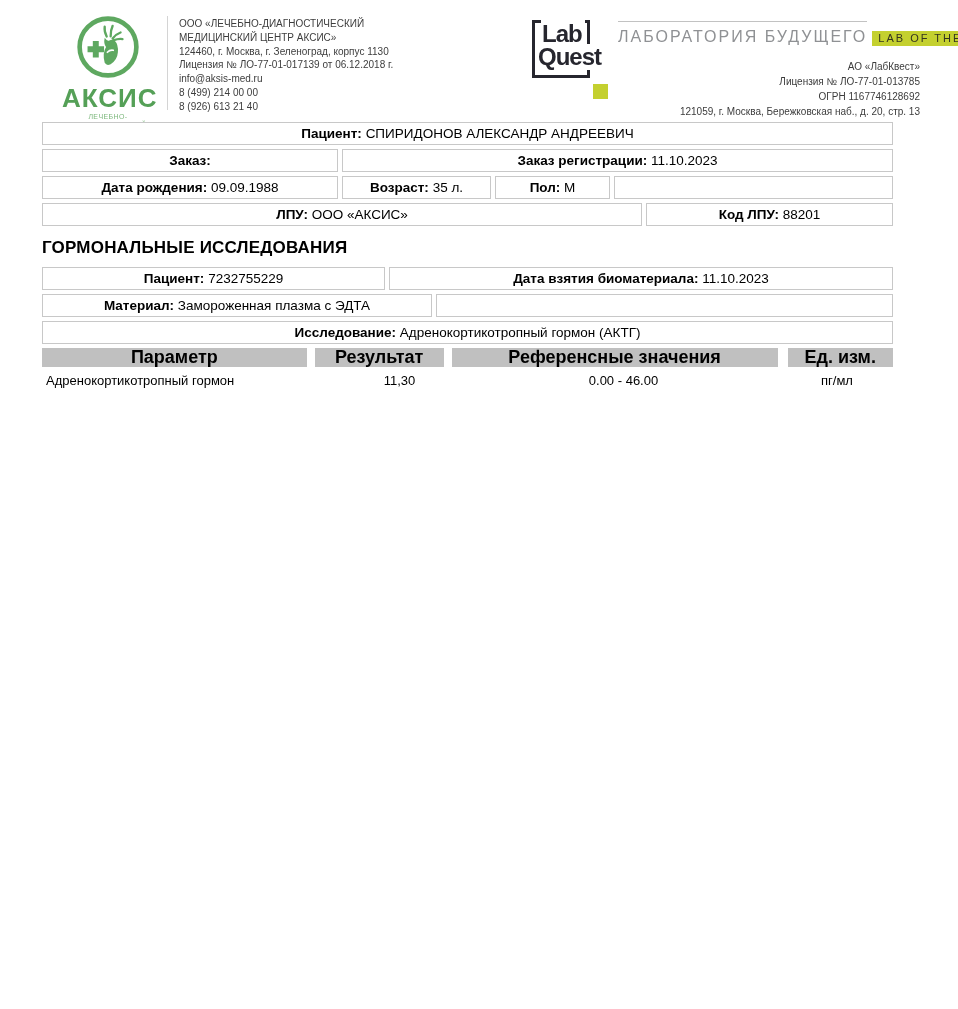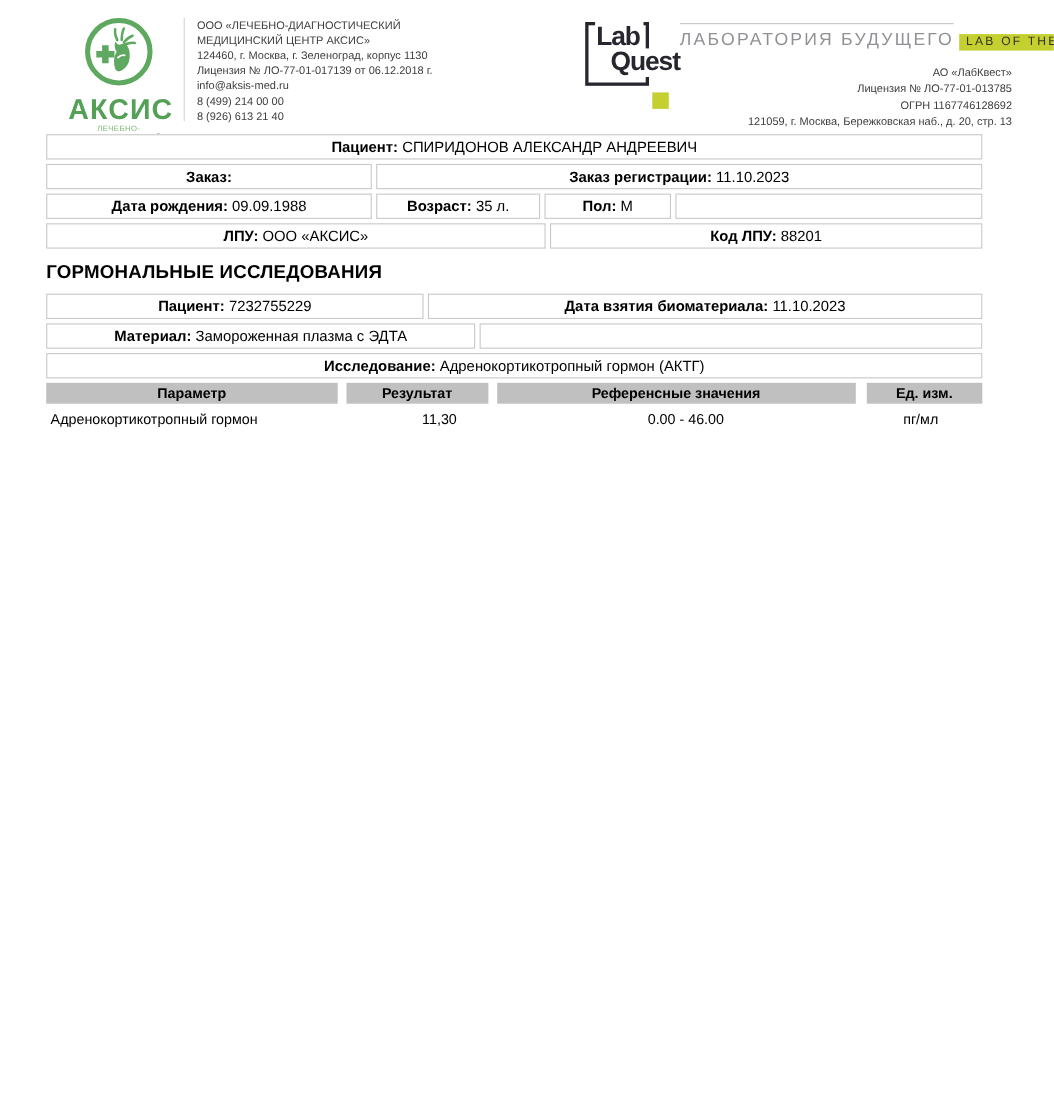--- a/index.html
+++ b/index.html
@@ -13,43 +13,43 @@
   .aksis-wordmark { color:#55a057; font-weight:700; font-size:26px; letter-spacing:1px; line-height:1; margin-top:1px; }
   .aksis-tagline { color:#7cb87c; font-size:7px; letter-spacing:.4px; line-height:1.2; margin-top:2px; }
   .v-divider { width:1px; background:#d4d4d4; height:94px; margin:2px 11px 0 13px; }
   .aksis-org { font-size:10px; line-height:1.38; color:#3d3d3d; padding-top:3px; white-space:nowrap; }
   .spacer { flex:1; }
 
   .lq-block { display:flex; align-items:flex-start; }
   .lq-logo-wrap { position:relative; width:78px; height:100px; margin-top:6px;margin-left:32px; }
   .lq-box { position:absolute; left:0; top:0; width:58px; height:58px; border:3px solid #26262e; }
   .lq-lab { position:absolute; top:-1px; left:9px; font-size:24px; font-weight:700; letter-spacing:-1px; color:#26262e; background:#fff; line-height:1.05; padding:2px 3px 0 1px; }
-  .lq-quest { position:absolute; top:24px; left:22px; font-size:24px; font-weight:700; letter-spacing:-1px; color:#26262e; background:#fff; line-height:1.1; padding:0 3px 0 1px; white-space:nowrap; }
+  .lq-quest { position:absolute; top:24px; left:5px; font-size:24px; font-weight:700; letter-spacing:-1px; color:#26262e; background:#fff; line-height:1.1; padding:0 3px 0 1px; white-space:nowrap; }
   .lq-square { position:absolute; left:61px; top:64px; width:15px; height:15px; background:#c4d02f; }
 
   .lq-right { width:302px; margin-left:8px; position:relative; padding-top:7px; }
   .slogan { display:flex; align-items:flex-end; }
   .slogan-ru { color:#8f9194; font-size:16px; letter-spacing:2px; border-top:1px solid #c2c2c2; padding-top:6px; white-space:nowrap; }
   .slogan-en { background:#c4d02f; color:#33331f; font-size:11px; letter-spacing:2px; padding:1px 6px 2px 6px; margin-left:5px; white-space:nowrap; }
   .lq-org { margin-top:13px; text-align:right; font-size:10px; line-height:1.5; color:#3c3c3c; white-space:nowrap; }
 
   
   .content { margin:0 65px 0 42px; width:851px; }
   .row { display:flex; gap:4px; margin-bottom:4px;text-align:center; }
   .cell { border:1px solid #c8c8c8; height:23px; line-height:21px; padding:0 6px; font-size:13.5px; white-space:nowrap; overflow:hidden; background:#fff; }
   .lbl { font-weight:700; }
   .grow { flex:1; }
-  .w296{width:296px} .w149{width:149px} .w115{width:115px} .w543{width:454px}
+  .w296{width:296px} .w149{width:149px} .w115{width:115px} .w543{width:600px}
   .w343{width:343px} .w390{width:390px}
 
   .section-title { font-size:17px; font-weight:800; letter-spacing:.2px; margin:12px 0 9px 0; color:#000; }
 
   
   .res-head { display:flex; margin-top:3px; }
-  .hcell { background:#c0c0c0; height:19px; line-height:19px; text-align:center; font-weight:700; font-size:13px; color:#000; }
+  .hcell { background:#c0c0c0; height:19px; line-height:19px; text-align:center; font-weight:700; font-size:18px; color:#000; }
   .h1{width:281px} .h2{width:137px; margin-left:8px} .h3{width:346px; margin-left:8px} .h4{width:112px; margin-left:10px}
   .res-row { display:flex; margin-top:6px; font-size:13px; }
   .rcell { text-align:center; }
   .r1{width:281px; text-align:left; padding-left:4px} .r2{width:137px; margin-left:8px} .r3{width:295px; margin-left:8px} .r4{width:112px; margin-left:10px}
 </style>
 </head>
 <body>
 
 <div class="page">
 

